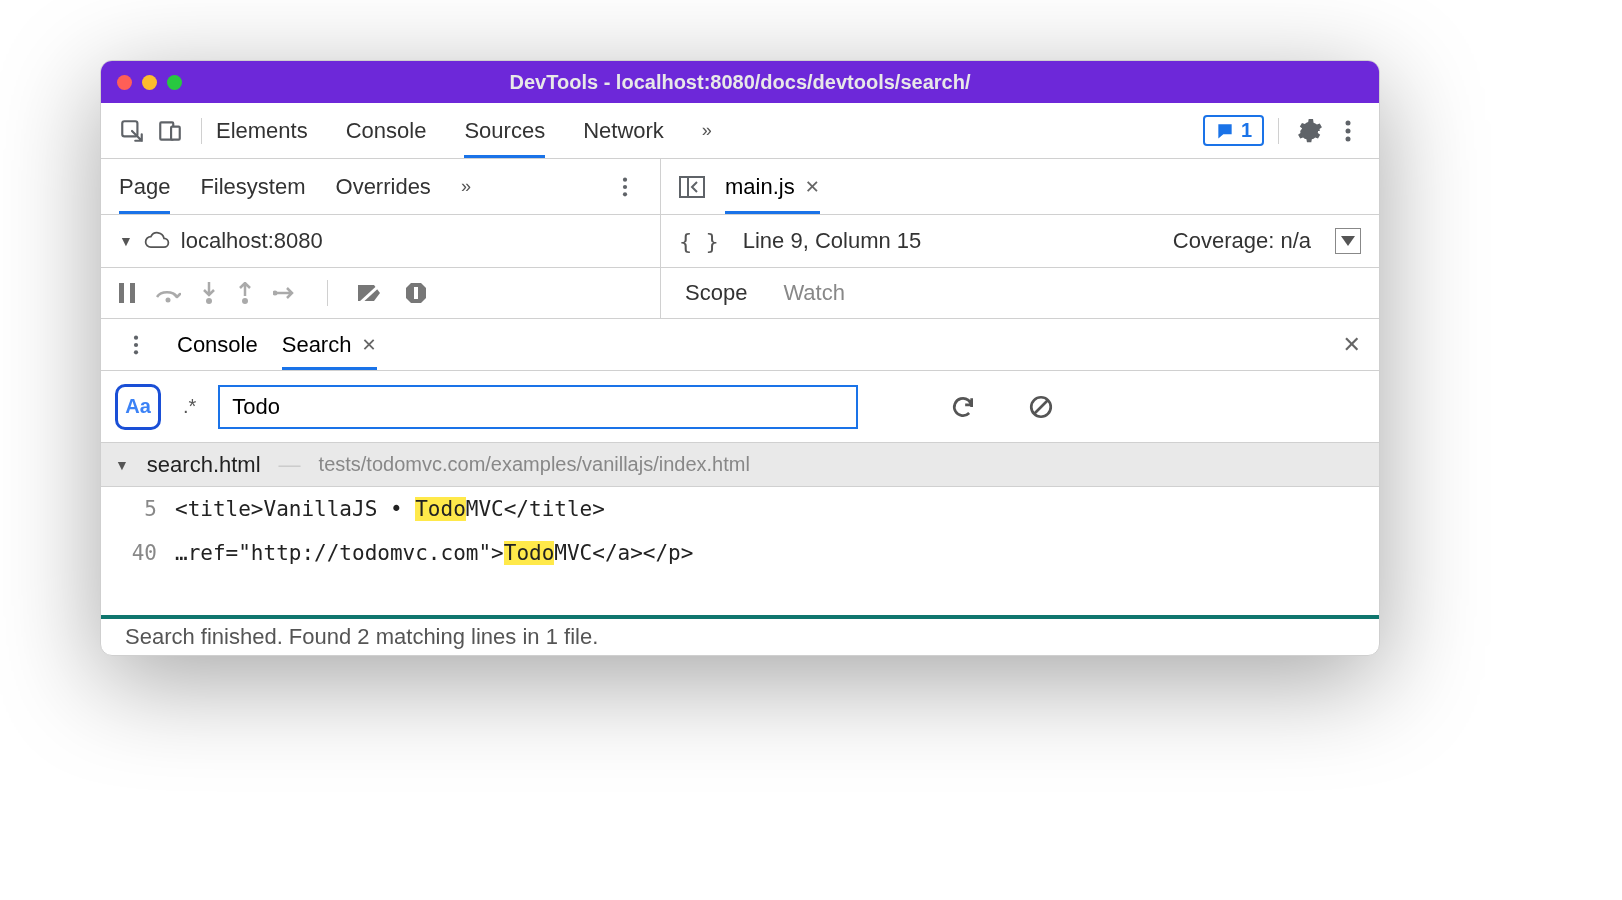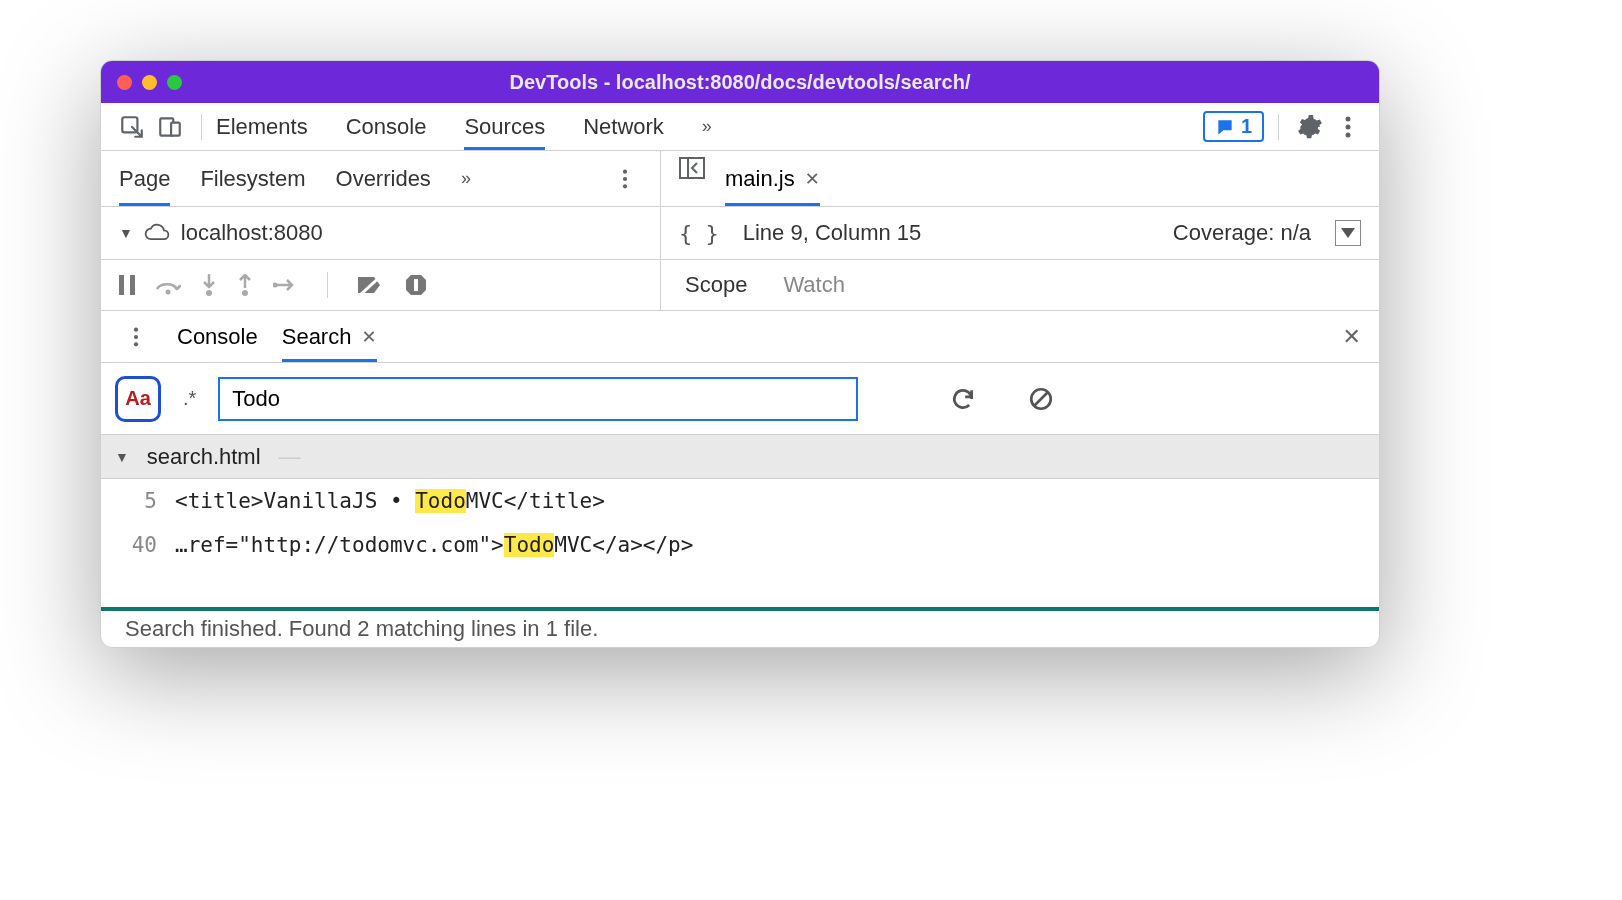--- a/index.html
+++ b/index.html
@@ -41,21 +41,21 @@
     position: absolute;
     left: 0; right: 0;
     text-align: center;
     color: #e8e8e8;
     font-size: 20px;
     font-weight: 600;
     pointer-events: none;
   }
   
   .main-toolbar {
-    height: 48px;
+    height: 56px;
     display: flex;
     align-items: center;
     padding: 0 14px;
     border-bottom: 1px solid #d0d0d0;
     font-size: 22px;
     color: #333;
     gap: 4px;
   }
   .tb-icon {
     width: 34px; height: 34px;
@@ -92,21 +92,21 @@
     border-bottom: 1px solid #d0d0d0;
   }
   .sub-tab { height:100%; display:flex; align-items:center; border-bottom:3px solid transparent; padding-top:3px; cursor:pointer;}
   .sub-tab.active { border-bottom-color:#1a73e8; }
   .tree-row {
     height: 52px; display:flex; align-items:center; gap:10px;
     padding: 0 18px; font-size: 22px; color:#333;
   }
   .tri { font-size:14px; color:#555; }
   .editor-tabs {
-    height: 56px; display:flex; gap:16px;
+    height: 56px; display:flex; align-items:center; gap:16px;
     padding: 0 14px; font-size:22px; border-bottom:1px solid #d0d0d0;
   }
   .file-tab { display:flex; align-items:center; gap:10px; height:100%; border-bottom:3px solid #1a73e8; padding-top:3px;}
   .editor-status {
     height: 52px; display:flex; align-items:center; gap:24px;
     padding: 0 18px; font-size:22px; color:#333;
   }
   
   .debug-row { display:flex; border-bottom:1px solid #d0d0d0; }
   .debug-left {
@@ -125,21 +125,21 @@
   }
   .drawer-tab { height:100%; display:flex; align-items:center; gap:10px; border-bottom:3px solid transparent; padding-top:3px; cursor:pointer;}
   .drawer-tab.active { border-bottom-color:#1a73e8; }
   .search-toolbar {
     height:72px; display:flex; align-items:center; gap:16px;
     padding:0 14px; border-bottom:1px solid #d0d0d0;
   }
   .aa-btn {
     width:46px; height:46px; border:3px solid #1a4fd6; border-radius:10px;
     display:flex; align-items:center; justify-content:center;
-    color:#b91c1c; font-weight:700; font-size:20px;
+    color:#3b82f6; font-weight:700; font-size:20px;
   }
   .regex-btn { color:#555; font-size:20px; padding:0 6px;}
   .search-input {
     flex:0 0 640px; height:44px; border:2px solid #1a73e8;
     outline:none; font-size:22px; padding:0 12px; font-family:inherit;
   }
   .results { font-size:22px; }
   .result-file {
     background:#e9e9e9; height:44px; display:flex; align-items:center; gap:18px;
     padding:0 14px; border-bottom:1px solid #d0d0d0;
@@ -360,20 +360,21 @@
             <line x1="6" y1="18" x2="18" y2="6"></line>
           </svg>
     </div>
   </div>
 
   <div class="results">
     <div class="result-file">
       <span class="tri">▼</span>
       <span class="fname">search.html</span>
       <span style="color:#ccc">—</span>
+      <span class="fpath">tests/todomvc.com/examples/vanillajs/index.html</span>
     </div>
     <div class="result-line">
       <span class="ln">5</span>
       <span><span>&lt;title&gt;VanillaJS • </span><span class="hl">Todo</span><span>MVC&lt;/title&gt;</span></span>
     </div>
     <div class="result-line">
       <span class="ln">40</span>
       <span><span>…ref="http://todomvc.com"&gt;</span><span class="hl">Todo</span><span>MVC&lt;/a&gt;&lt;/p&gt;</span></span>
     </div>
     <div style="height:40px"></div>

